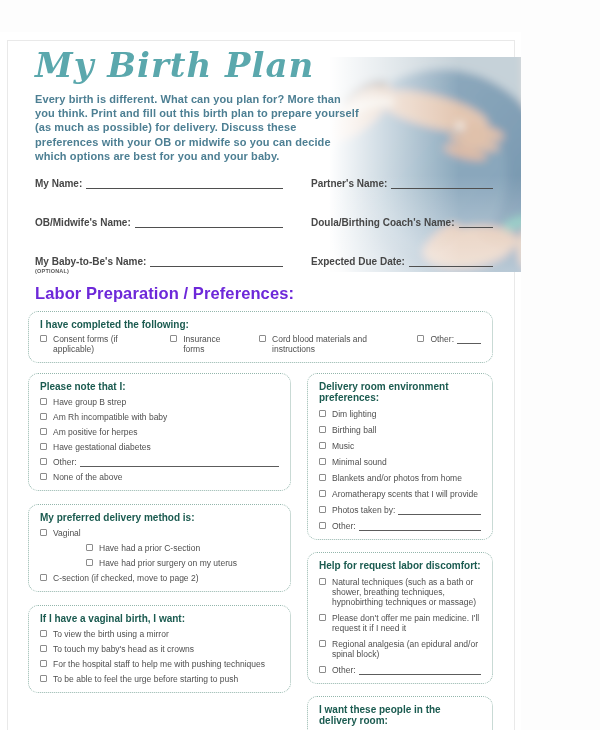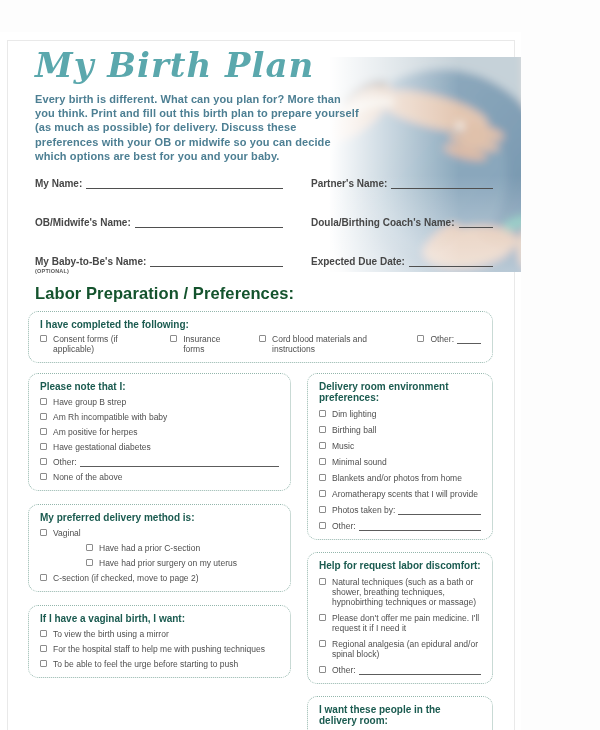--- a/index.html
+++ b/index.html
@@ -27,21 +27,21 @@
   .fields {
     margin:15px 0 0 7px; display:grid; grid-template-columns:248px 1fr;
     column-gap:17px; row-gap:17px;gap:28px;
   }
   .field { display:flex; align-items:flex-end; font-size:10px; font-weight:bold; color:#474747; }
   .flabel { white-space:nowrap; position:relative; }
   .fnote { position:absolute; left:0; top:100%; margin-top:1px; font-size:5.5px; font-weight:bold; color:#5a5a5a; letter-spacing:0.2px; }
   .fline { flex:1; border-bottom:1.2px solid #4f4f4f; height:11px; margin-left:4px; }
 
   .section {
-    margin:17px 0 8px 7px; font-size:16.5px; font-weight:bold; color:#14532d; letter-spacing:0.1px;
+    margin:17px 0 8px 7px; font-size:16.5px; font-weight:bold; color:#6d28d9; letter-spacing:0.1px;
   }
 
   .box {
     border:1.4px dotted #93b6ac; border-radius:10px; padding:7px 11px 8px 11px;
     background:rgba(255,255,255,0.55);
   }
   .bhead { font-size:10px; font-weight:bold; color:#1b5b50; margin-bottom:2px; }
 
   .inline-row { display:flex; align-items:flex-start; gap:24px; margin-top:4px; }
   .inline-row .cbrow { margin-top:0; }
@@ -238,20 +238,24 @@
         </div>
 
         <div class="box">
           <div class="bhead">If I have a vaginal birth, I want:</div>
           <div class="cbrow">
               <span class="cb"></span>
               <span class="cbl">To view the birth using a mirror</span>
             </div>
           <div class="cbrow">
               <span class="cb"></span>
+              <span class="cbl">To touch my baby's head as it crowns</span>
+            </div>
+          <div class="cbrow">
+              <span class="cb"></span>
               <span class="cbl">For the hospital staff to help me with pushing techniques</span>
             </div>
           <div class="cbrow">
               <span class="cb"></span>
               <span class="cbl">To be able to feel the urge before starting to push</span>
             </div>
         </div>
 
       </div>
       <div class="col-right">

